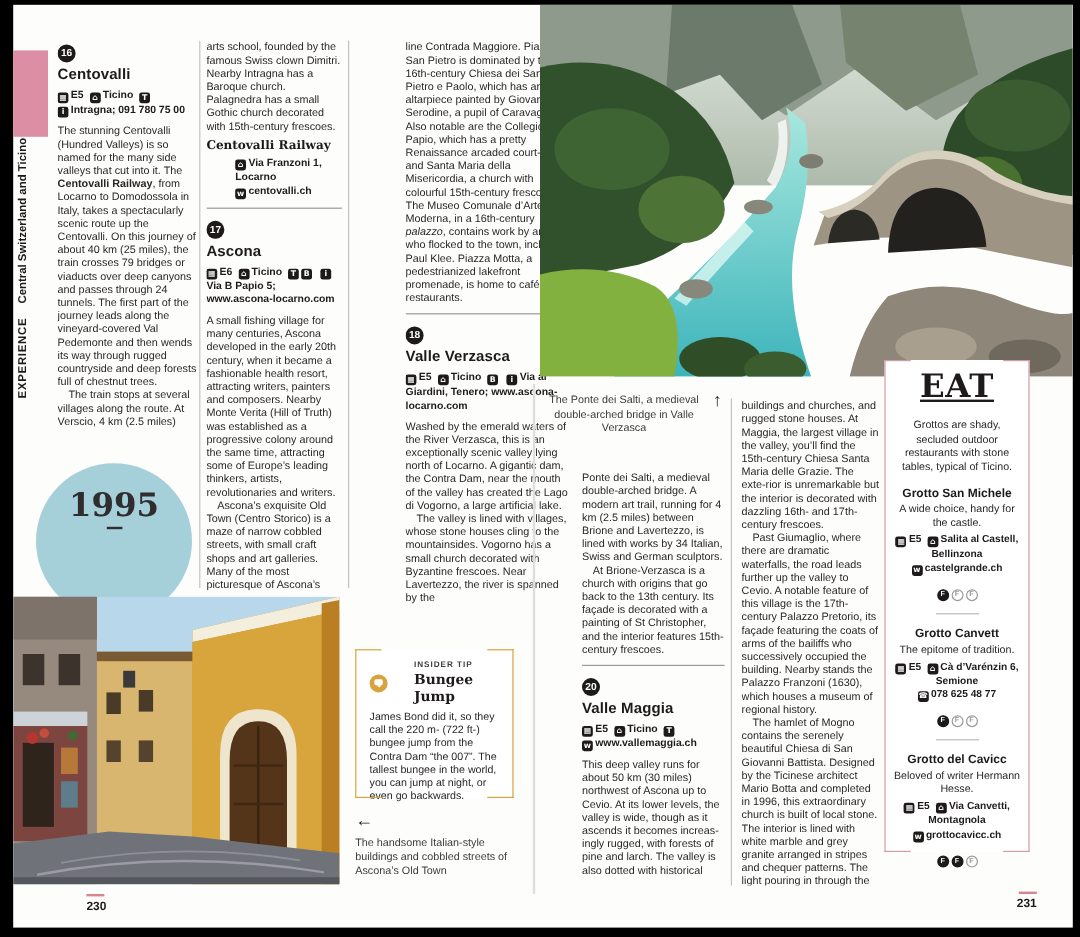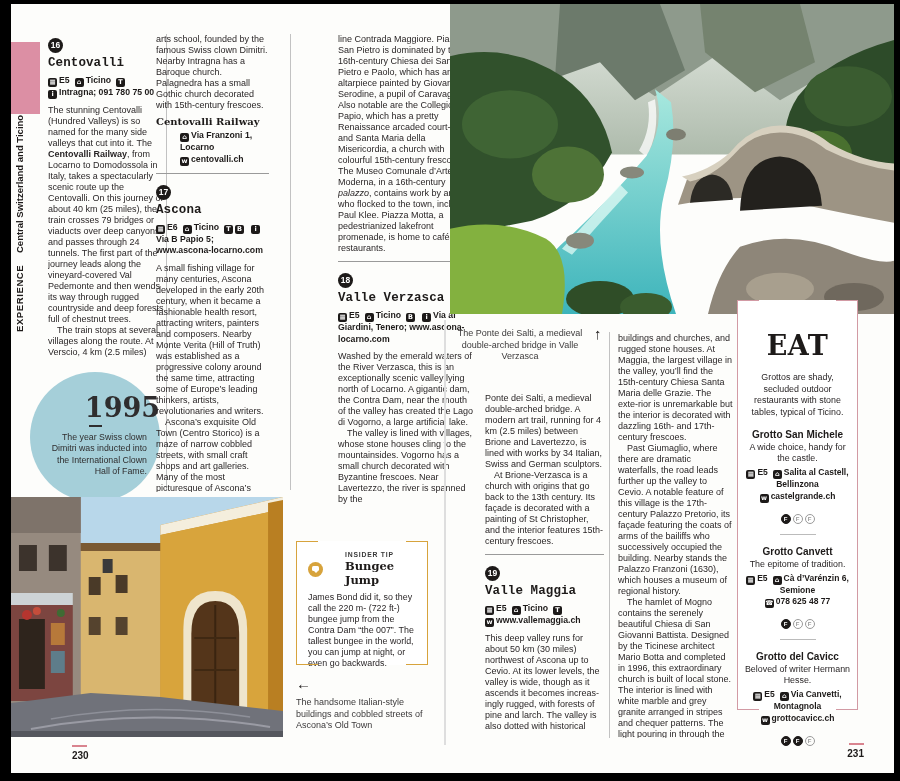--- a/index.html
+++ b/index.html
@@ -10,41 +10,41 @@
 
   .abs { position:absolute; }
   .col { position:absolute; overflow:hidden; }
 
   .body-text { font-size:9px; line-height:11px; color:#2a2627; margin:0; }
   .indent { text-indent:9px; }
 
   .entry-head { margin-bottom:6px; }
   .numcircle { display:inline-block; width:15px; height:15px; border-radius:50%; background:#1d1a19;
                color:#fff; font-size:8.5px; font-weight:bold; text-align:center; line-height:15px; }
-  .entry-title { font-family:Liberation Mono, monospace; font-size:12.5px; font-weight:700;
+  .entry-title { font-family:Liberation Sans, sans-serif; font-size:12.5px; font-weight:700;
                  color:#1d1a19; margin:3px 0 5px 0; letter-spacing:0.1px; }
   .meta { font-size:8.7px; line-height:11.5px; font-weight:700; color:#1d1a19; }
   .ic { display:inline-block; width:9px; height:9px; background:#1d1a19; color:#fff; border-radius:2px;
         font-size:6.5px; line-height:9px; text-align:center; margin-right:2px; vertical-align:-1px;
         font-weight:700; font-family:"DejaVu Sans",sans-serif; }
   .msp { display:inline-block; width:5px; }
 
   .rule-v { position:absolute; width:1px; background:#c2c2c2; }
   .rule-h { border:none; border-top:1px solid #9a9a9a; margin:7px 0 7px 0; }
   .dir-name { font-family:"DejaVu Serif",serif; font-weight:700; font-size:10px; color:#1d1a19; margin:5px 0 3px 0; }
   .dir-line { font-size:8.7px; font-weight:700; line-height:11.5px; color:#1d1a19;margin-left:24px; }
 
   .tab-pink { position:absolute; left:11px; top:42px; width:29px; height:72px; background:var(--pink_tab,#dc8fa4); }
   .spine { position:absolute; left:14px; top:116px; height:216px; writing-mode:vertical-rl;
            transform:rotate(180deg); font-size:9.5px; font-weight:700; color:#1d1a19; white-space:nowrap; }
   .spine .exp { letter-spacing:0.6px; }
   .spine .chapter { margin-inline-start:12px; }
 
-  .fact-circle { position:absolute; left:30px; top:372px; width:130px; height:130px; border-radius:50%;
-                 background:var(--circle_blue,#a5cfd9); text-align:right; }
+  .fact-circle { position:absolute; left:30px; top:386px; width:130px; height:130px; border-radius:50%;
+                 background:var(--circle_blue,#a5cfd9); text-align:center; }
   .fact-year { font-family:"DejaVu Serif",serif; font-weight:700; font-size:27px; line-height:29px;
                color:#2f2d2e; margin-top:21px; }
   .fact-divider { width:13px; height:2px; background:#2f2d2e; margin:3px auto 5px auto; }
   .fact-text { font-size:8.8px; line-height:11.3px; color:#2f2d2e; padding:0 13px; }
 
   .photo { position:absolute; overflow:hidden; }
   .photo svg { display:block; width:100%; height:100%; }
 
   .caption { font-size:9px; line-height:11.5px; color:#3c3a3b; }
   .arrow { font-size:15px; color:#1d1a19; line-height:15px; }
@@ -62,21 +62,21 @@
   .tip-head { display:flex; align-items:center; gap:22px; padding:10px 10px 3px 12px; }
   .tip-bubble { width:15px; height:15px; border-radius:50%; background:var(--gold,#d7a33c); position:relative; flex:0 0 15px; }
   .tip-bubble::after { content:""; position:absolute; left:4px; top:4.5px; width:7px; height:4.5px; background:#fff; border-radius:1.5px; }
   .tip-bubble::before { content:""; position:absolute; left:5.5px; top:9.5px; border:2px solid transparent; border-top-color:#fff; }
   .tip-label { font-size:6.8px; font-weight:700; letter-spacing:0.8px; color:#3a3a3a; }
   .tip-title { font-family:"DejaVu Serif",serif; font-weight:700; font-size:11.5px; color:#1d1a19; margin-top:1px; }
   .tip-body { font-size:8.9px; line-height:11px; color:#2a2627; padding:2px 10px 0 12px; }
 
   .eat-box { left:737px; top:300px; width:121px; height:410px; --bc:var(--bracket_pink,#d29aa4); text-align:center; }
   .eat-title { font-family:"DejaVu Serif",serif; font-weight:700; font-size:27px; letter-spacing:0.5px;
-               color:#1d1a19; margin-top:30px; }
+               color:#1d1a19; margin-top:7px;text-decoration:underline; }
   .eat-intro { font-size:8.9px; line-height:11.5px; color:#2a2627; margin:11px 9px 0 9px; }
   .venue { margin-top:11px; padding:0 6px; }
   .venue-name { font-size:10px; font-weight:700; color:#1d1a19; }
   .venue-desc { font-size:8.9px; line-height:11px; color:#2a2627; margin-top:2px; }
   .venue-meta { font-size:8.5px; font-weight:700; line-height:11.5px; color:#1d1a19; margin-top:3px; }
   .fdots { margin-top:4px; }
   .fdot { display:inline-block; width:10px; height:10px; border-radius:50%; border:1px solid #9a9a9a;
           color:#9a9a9a; font-size:6px; line-height:8.5px; font-weight:700; margin:0 1px; text-align:center; }
   .fdot.on { background:#1d1a19; border-color:#1d1a19; color:#fff; }
   .venue-div { width:36px; height:1px; background:#bbb; margin:9px auto 0 auto; }
@@ -108,26 +108,25 @@
         <span class="ic">i</span><span>Intragna; 091 780 75 00</span>
       </p>
     </div>
     <p class="body-text"><span>The stunning Centovalli (Hundred Valleys) is so named for the many side valleys that cut into it. The </span><b>Centovalli Railway</b><span>, from Locarno to Domodossola in Italy, takes a spectacularly scenic route up the Centovalli. On this journey of about 40 km (25 miles), the train crosses 79 bridges or viaducts over deep canyons and passes through 24 tunnels. The first part of the journey leads along the vineyard-covered Val Pedemonte and then wends its way through rugged countryside and deep forests full of chestnut trees.</span></p>
     <p class="body-text indent">The train stops at several villages along the route. At Verscio, 4 km (2.5 miles) from Locarno, there is a performing</p>
   </div>
 
   <div class="fact-circle">
     <div class="fact-year">1995</div>
     <div class="fact-divider"></div>
-    <div class="fact-text">The year Swiss clown Dimitri was inducted into the International Clown Hall of Fame.</div>
   </div>
 
   <div class="rule-v" style="left:166px; top:34px; height:456px;"></div>
 
-  <div class="col" style="left:156px; top:34px; width:113px; height:458px;">
+  <div class="col" style="left:172px; top:34px; width:113px; height:458px;">
     <p class="body-text">arts school, founded by the famous Swiss clown Dimitri. Nearby Intragna has a Baroque church. Palagnedra has a small Gothic church decorated with 15th-century frescoes.</p>
     <div>
       <div class="dir-name">Centovalli Railway</div>
       <div class="dir-line"><span class="ic">⌂</span><span>Via Franzoni 1, Locarno</span></div>
       <div class="dir-line"><span class="ic">w</span><span>centovalli.ch</span></div>
     </div>
     <hr class="rule-h">
     <div class="entry-head">
       <span class="numcircle">17</span>
       <h3 class="entry-title">Ascona</h3>
@@ -265,21 +264,21 @@
   <div class="abs" style="left:452px; top:328px; width:136px; text-align:center;">
     <div class="caption">The Ponte dei Salti, a medieval double-arched bridge in Valle Verzasca</div>
   </div>
   <div class="abs arrow" style="left:594px; top:326px;">↑</div>
 
   <div class="col" style="left:485px; top:393px; width:119px; height:345px;">
     <p class="body-text">Ponte dei Salti, a medieval double-arched bridge. A modern art trail, running for 4 km (2.5 miles) between Brione and Lavertezzo, is lined with works by 34 Italian, Swiss and German sculptors.</p>
     <p class="body-text indent">At Brione-Verzasca is a church with origins that go back to the 13th century. Its façade is decorated with a painting of St Christopher, and the interior features 15th-century frescoes.</p>
     <hr class="rule-h">
     <div class="entry-head">
-      <span class="numcircle">19</span>
+      <span class="numcircle">20</span>
       <h3 class="entry-title">Valle Maggia</h3>
       <p class="meta">
         <span class="ic">▦</span><span>E5</span><span class="msp"></span><span class="ic">⌂</span><span>Ticino</span><span class="msp"></span><span class="ic">T</span><br>
         <span class="ic">w</span><span>www.vallemaggia.ch</span>
       </p>
     </div>
     <p class="body-text">This deep valley runs for about 50 km (30 miles) northwest of Ascona up to Cevio. At its lower levels, the valley is wide, though as it ascends it becomes increas-ingly rugged, with forests of pine and larch. The valley is also dotted with historical</p>
   </div>
 
   <div class="rule-v" style="left:609px; top:332px; height:406px;"></div>

